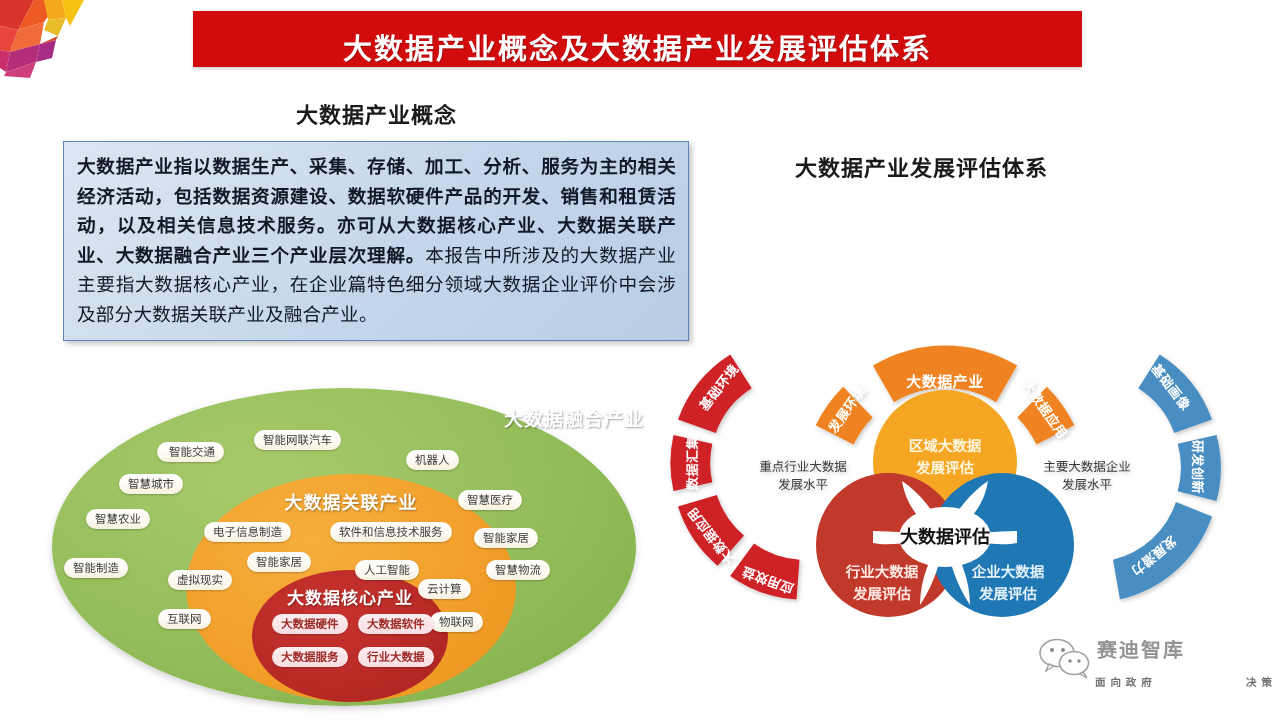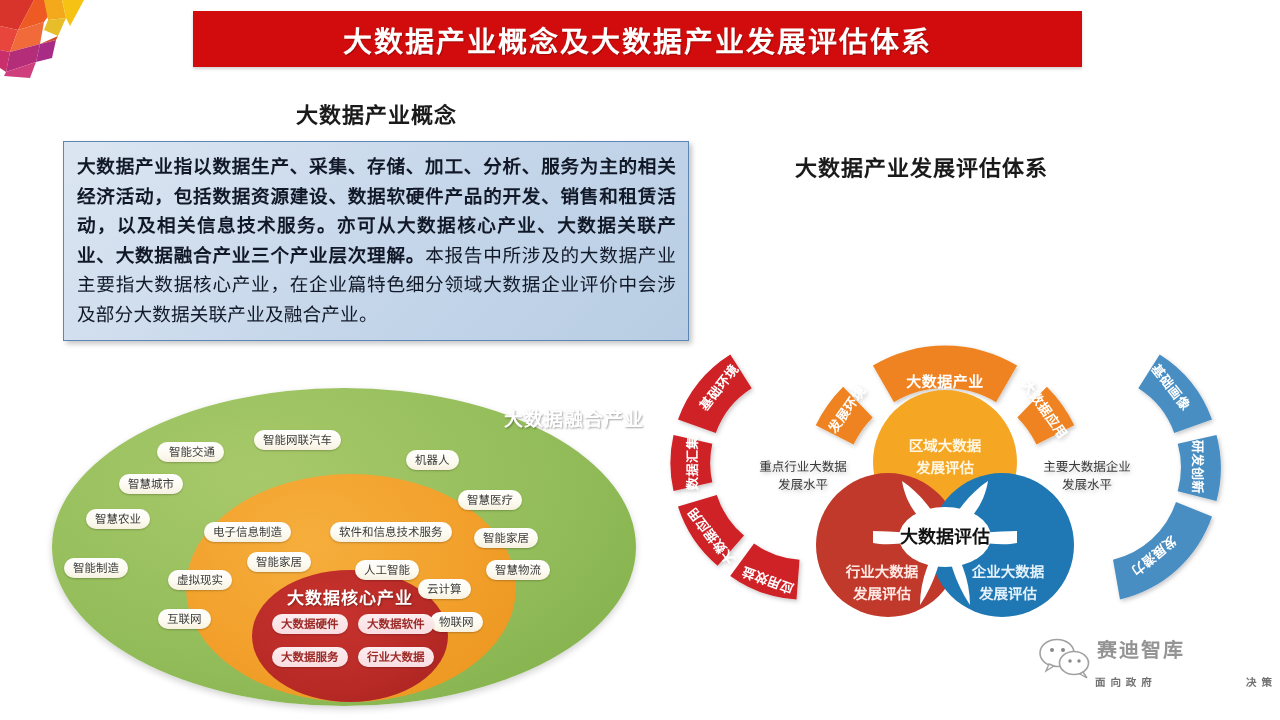--- a/index.html
+++ b/index.html
@@ -24,21 +24,21 @@
     pointer-events: none;
   }
   .corner-logo svg { display: block; }
 
   
   .title-bar {
     position: absolute;
     left: 193px; top: 11px;
     width: 889px; height: 56px;
     background: #d20c0c;
-    display: flex; align-items: center; justify-content: center;
+    display: flex; align-items: flex-end; justify-content: center;
     box-shadow: 0 2px 3px rgba(0,0,0,.18);
   }
   .title-bar .title-text {
     color: #ffffff;
     font-size: 29px;
     font-weight: bold;
     letter-spacing: 2px;
     white-space: nowrap;
     text-shadow: 1px 1px 1px rgba(0,0,0,.25);
   }
@@ -219,20 +219,21 @@
   <div class="concept-box">
     <p><span class="seg-a">大数据产业指以数据生产、采集、存储、加工、分析、服务为主的相关经济活动，包括数据资源建设、数据软硬件产品的开发、销售和租赁活动，以及相关信息技术服务。亦可从大数据核心产业、大数据关联产业、大数据融合产业三个产业层次理解。</span><span class="seg-b">本报告中所涉及的大数据产业主要指大数据核心产业，在企业篇特色细分领域大数据企业评价中会涉及部分大数据关联产业及融合产业。</span></p>
   </div>
 
   <div class="venn-left">
     <div class="ellipse ell-fusion"></div>
     <div class="ellipse ell-related"></div>
     <div class="ellipse ell-core"></div>
 
     <div class="ring-label" id="lbl-fusion">大数据融合产业</div>
+    <div class="ring-label" id="lbl-related">大数据关联产业</div>
     <div class="ring-label" id="lbl-core">大数据核心产业</div>
 
     <div class="pill" style="left:113px; top:60px;padding-left:12px;">智能交通</div>
     <div class="pill" style="left:210px; top:48px;">智能网联汽车</div>
     <div class="pill" style="left:362px; top:68px;">机器人</div>
     <div class="pill" style="left:75px;  top:92px;">智慧城市</div>
     <div class="pill" style="left:414px; top:108px;">智慧医疗</div>
     <div class="pill" style="left:42px;  top:127px;">智慧农业</div>
     <div class="pill" style="left:430px; top:146px;">智能家居</div>
     <div class="pill" style="left:20px;  top:176px;">智能制造</div>

